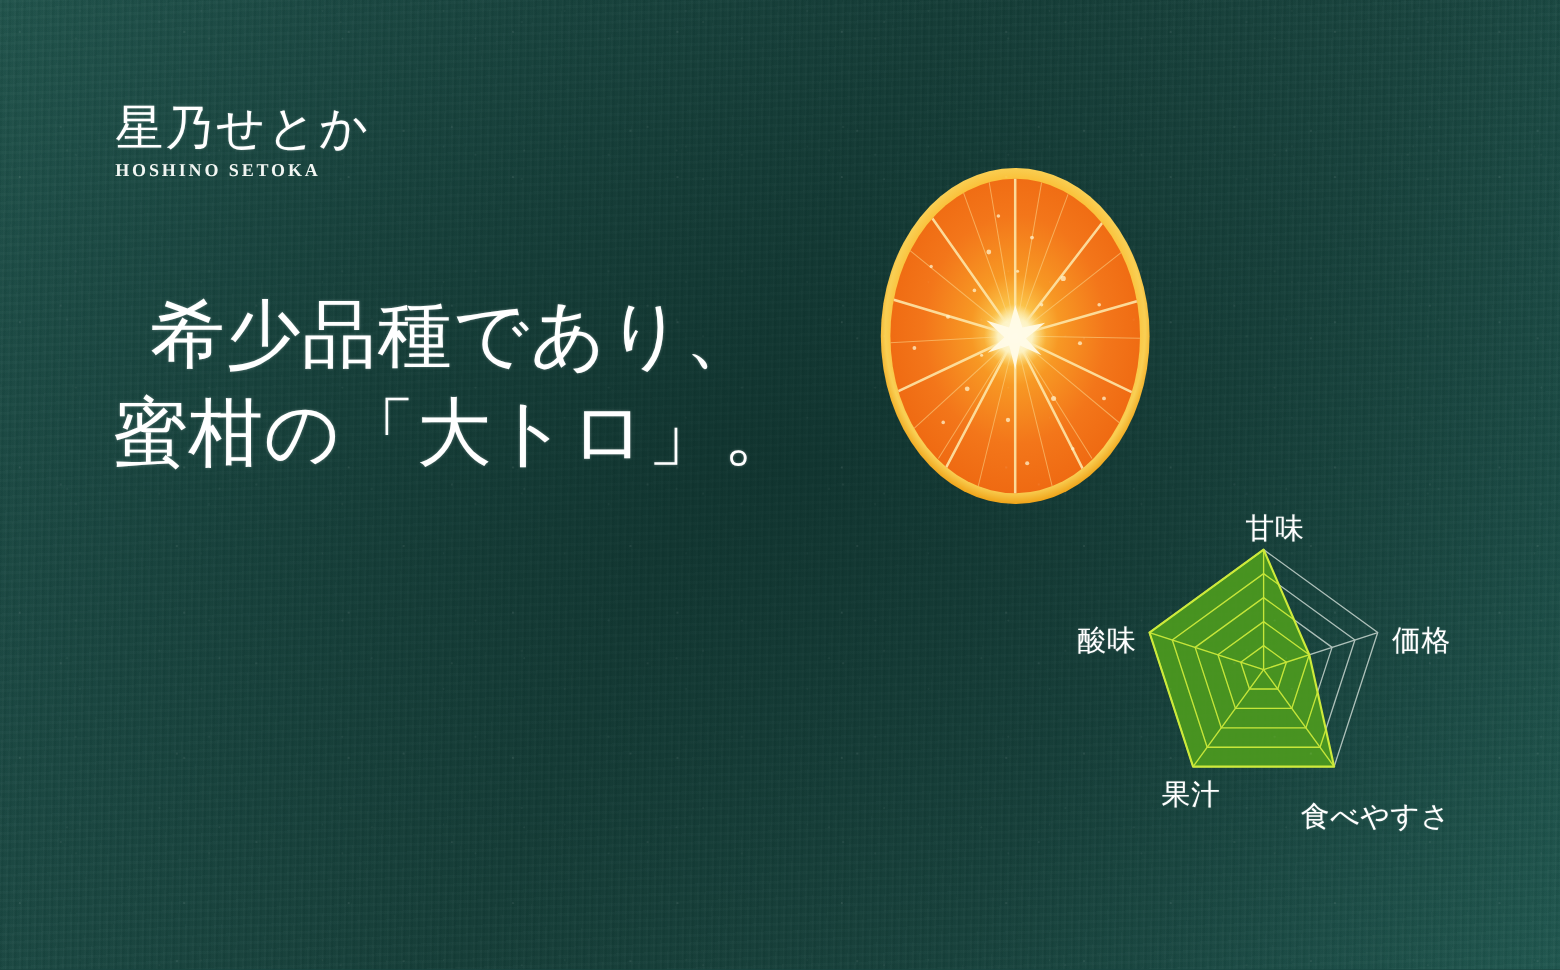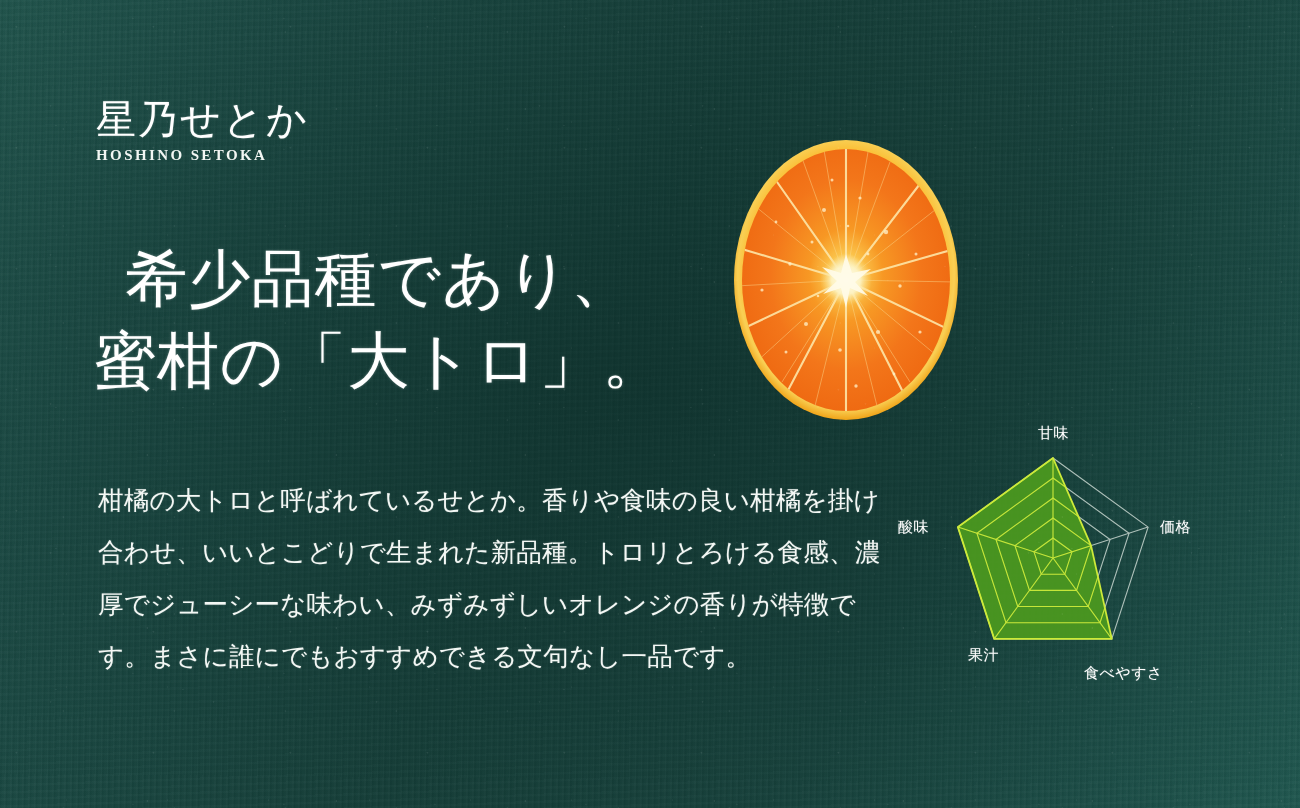--- a/index.html
+++ b/index.html
@@ -53,21 +53,20 @@
       radial-gradient(circle at 66% 8%, rgba(255,255,255,0.05) 0.5px, transparent 1px);
     background-size: 137px 121px, 163px 149px, 111px 97px, 189px 173px, 151px 131px, 127px 141px, 101px 113px;
     opacity: 0.85;
   }
 
   
   .brand {
     position: absolute;
     left: 96px;
     top: 86px;
-    margin-top: 12px;
   }
   .brand-name {
     font-family: "DejaVu Serif", "Liberation Serif", serif;
     font-size: 40px;
     line-height: 1.05;
     color: #ffffff;
     letter-spacing: 2px;
     font-weight: 400;
     text-shadow: 0 0 2px rgba(255,255,255,0.30);
     white-space: nowrap;
@@ -140,41 +139,40 @@
   #radar {
     position: absolute;
     left: 896px;
     top: 424px;
     width: 320px;
     height: 272px;
   }
   .radar-axis-label {
     position: absolute;
     font-family: "DejaVu Serif", "Liberation Serif", serif;
-    font-size: 15px;
+    font-size: 24px;
     color: #ffffff;
     white-space: nowrap;
     letter-spacing: 0.5px;
     text-shadow: 0 0 1.5px rgba(255,255,255,0.30);
   }
 </style>
 </head>
 <body>
 
 <div id="board">
 
   <div class="brand">
     <div class="brand-name">星乃せとか</div>
     <div class="brand-roman">HOSHINO SETOKA</div>
   </div>
 
   <div class="headline">希少品種であり、
 蜜柑の「大トロ」。</div>
 
-  <p class="body-copy">柑橘の大トロと呼ばれているせとか。香りや食味の良い柑橘を掛け合わせ、いいとこどりで生まれた新品種。トロリとろける食感、濃厚でジューシーな味わい、みずみずしいオレンジの香りが特徴です。まさに誰にでもおすすめできる文句なし一品です。</p>
 
   <svg id="orange-figure" viewBox="0 0 236 290">
     <defs>
       <radialGradient id="fleshGrad" cx="50%" cy="48%" r="52%">
         <stop offset="0%" stop-color="#fff6cf"></stop>
         <stop offset="9%" stop-color="#fde9a0"></stop>
         <stop offset="16%" stop-color="#fbc34a"></stop>
         <stop offset="34%" stop-color="#f79824"></stop>
         <stop offset="70%" stop-color="#f3761a"></stop>
         <stop offset="100%" stop-color="#ef6a12"></stop>

